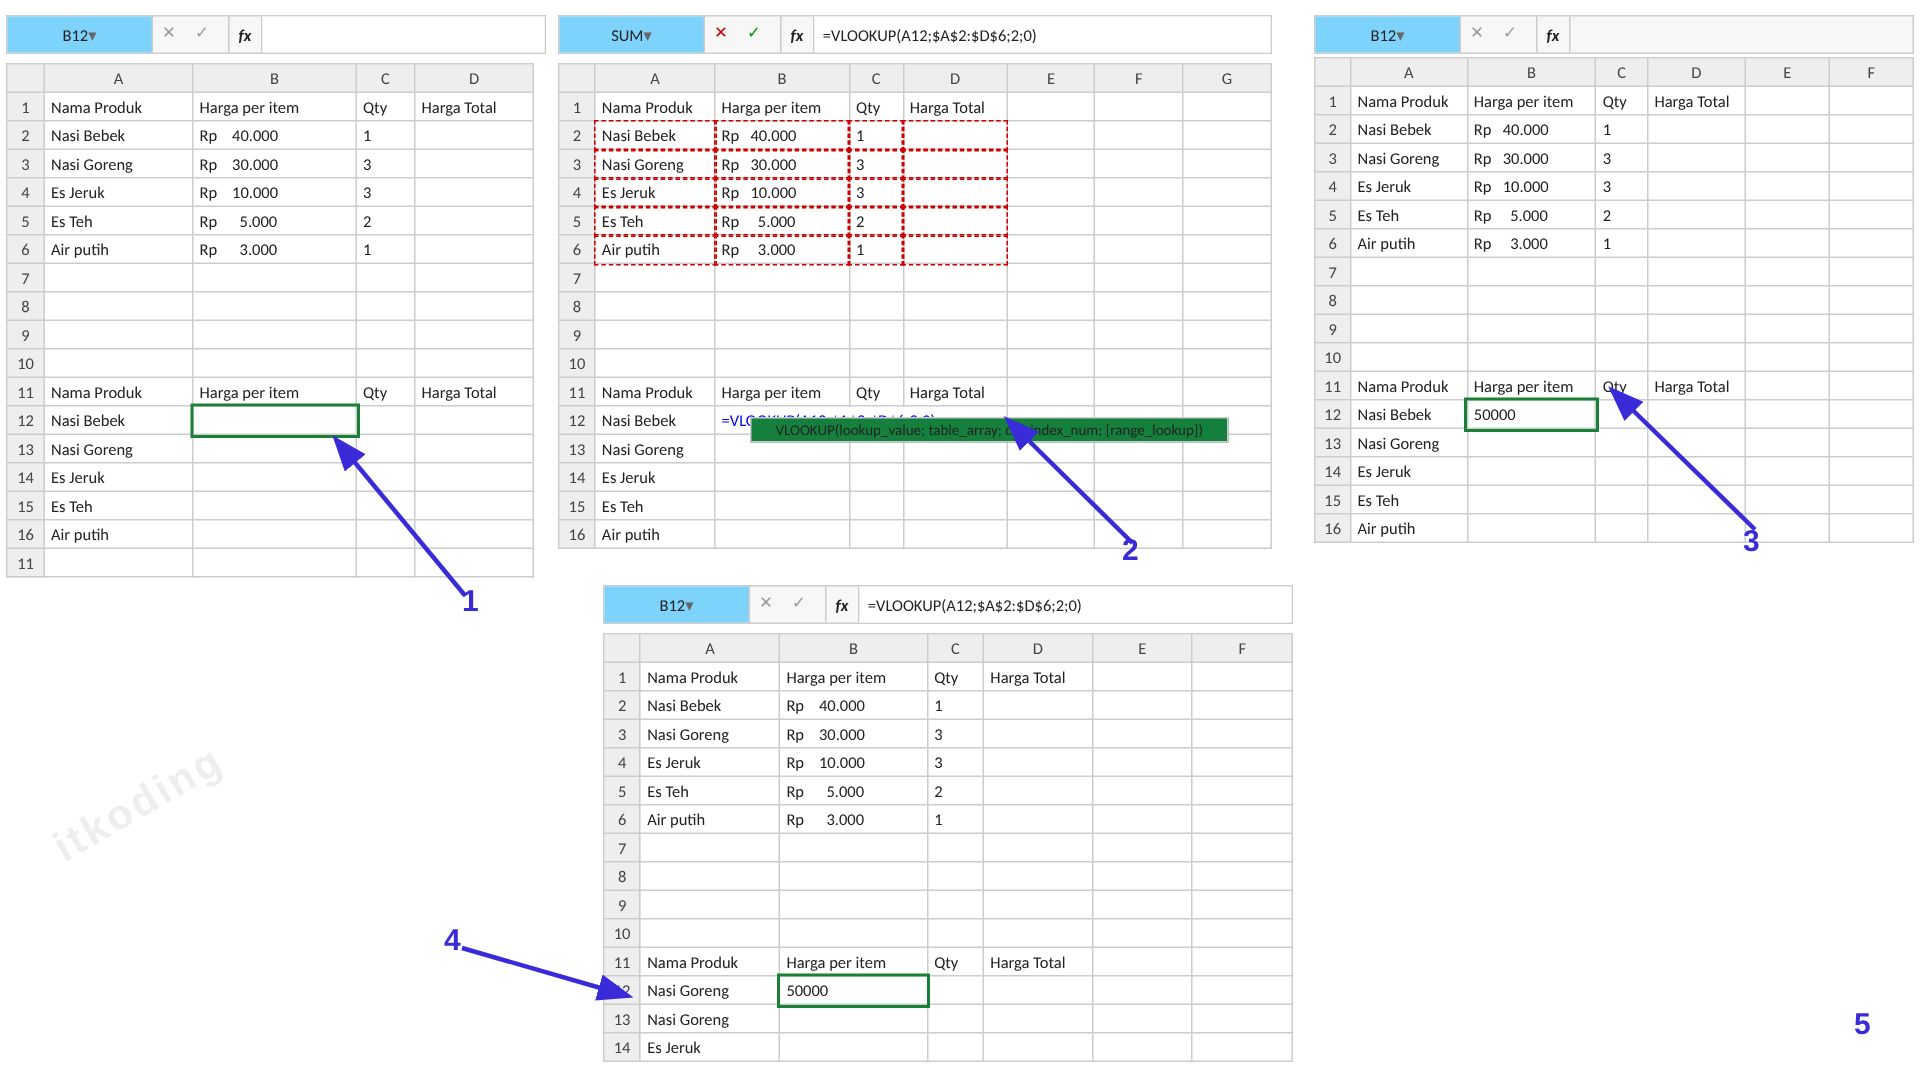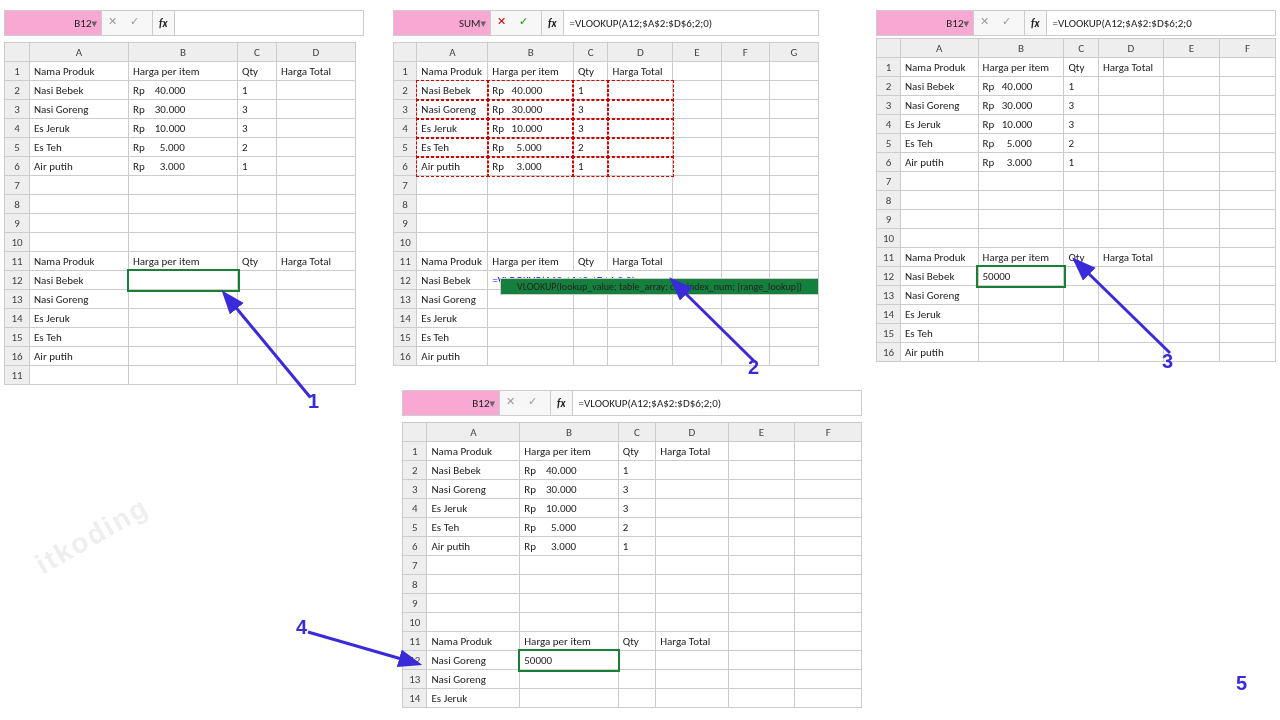--- a/index.html
+++ b/index.html
@@ -1,18 +1,18 @@
 <!DOCTYPE html>
 <html><head>
 <meta charset="utf-8">
 <style>
   body{margin:0;background:#fff;font-family:Calibri,Arial,sans-serif;font-size:11px;color:#222;position:relative;width:1280px;height:720px;overflow:hidden}
   .frag{position:absolute}
   .fbar{display:flex;align-items:center;height:24px;border:1px solid #ccc;background:#f7f7f7}
-  .namebox{display:flex;align-items:center;width:88px;border-right:1px solid #ccc;height:100%;padding:0 4px;justify-content:flex-end;background:#f9a8d4}
+  .namebox{display:flex;align-items:center;width:88px;border-right:1px solid #ccc;height:100%;padding:0 4px;justify-content:center;background:#7dd3fc}
   .namebox .dd{color:#666}
   .tools{display:flex;align-items:center;gap:6px;padding:0 6px;border-right:1px solid #ccc;height:100%}
   .tool{width:16px;height:16px;display:inline-block}
   .fx{font-style:italic;font-weight:bold;padding:0 6px;border-right:1px solid #ccc;height:100%;display:flex;align-items:center}
   .formula{flex:1;padding:0 6px;background:#fff;height:100%;display:flex;align-items:center;white-space:nowrap;overflow:hidden}
   table.sheet{border-collapse:collapse}
   table.sheet th,table.sheet td{border:1px solid #ccc;padding:1px 4px;height:16px;font-weight:normal;text-align:left;background:#fff}
   table.sheet th{background:#eee;text-align:center;color:#444}
   table.sheet th.rh{width:16px}
   td.hdr{background:#ffff00;font-weight:bold}
@@ -178,21 +178,21 @@
 <svg class="arrow" style="left:225px;top:292px" width="100" height="115">
   <defs>
       <marker id="ah" markerWidth="10" markerHeight="10" refX="2" refY="3" orient="auto">
         <path d="M0,0 L0,6 L8,3 z" fill="#3a2bd9"></path>
       </marker>
     </defs>
   <line x1="85" y1="105" x2="8" y2="12" stroke="#3a2bd9" stroke-width="3" marker-end="url(#ah)"></line>
 </svg>
 <div class="callout" style="left:308px;top:390px">1</div>
 
-<div class="frag" style="left:393px;top:10px;width:426px">
+<div class="frag" style="left:372px;top:10px;width:476px">
   <div class="fbar">
     <div class="namebox">
         <span>SUM</span>
         <span class="dd">▾</span>
       </div>
     <div class="tools">
       <span class="tool" style="color:#c00">✕</span>
       <span class="tool" style="color:#090">✓</span>
     </div>
     <div class="fx">fx</div>
@@ -381,21 +381,20 @@
   <div class="fbar">
     <div class="namebox">
         <span>B12</span>
         <span class="dd">▾</span>
       </div>
     <div class="tools">
       <span class="tool" style="color:#999">✕</span>
       <span class="tool" style="color:#999">✓</span>
     </div>
     <div class="fx">fx</div>
-    <div class="formula">=VLOOKUP(A12;$A$2:$D$6;2;0</div>
   </div>
   <table class="sheet" style="margin-top:2px">
     <tbody>
         <tr>
           <th class="rh"></th>
           <th style="width:78px">A</th>
           <th style="width:84px">B</th>
           <th style="width:28px">C</th>
           <th style="width:64px">D</th>
           <th style="width:58px">E</th>

